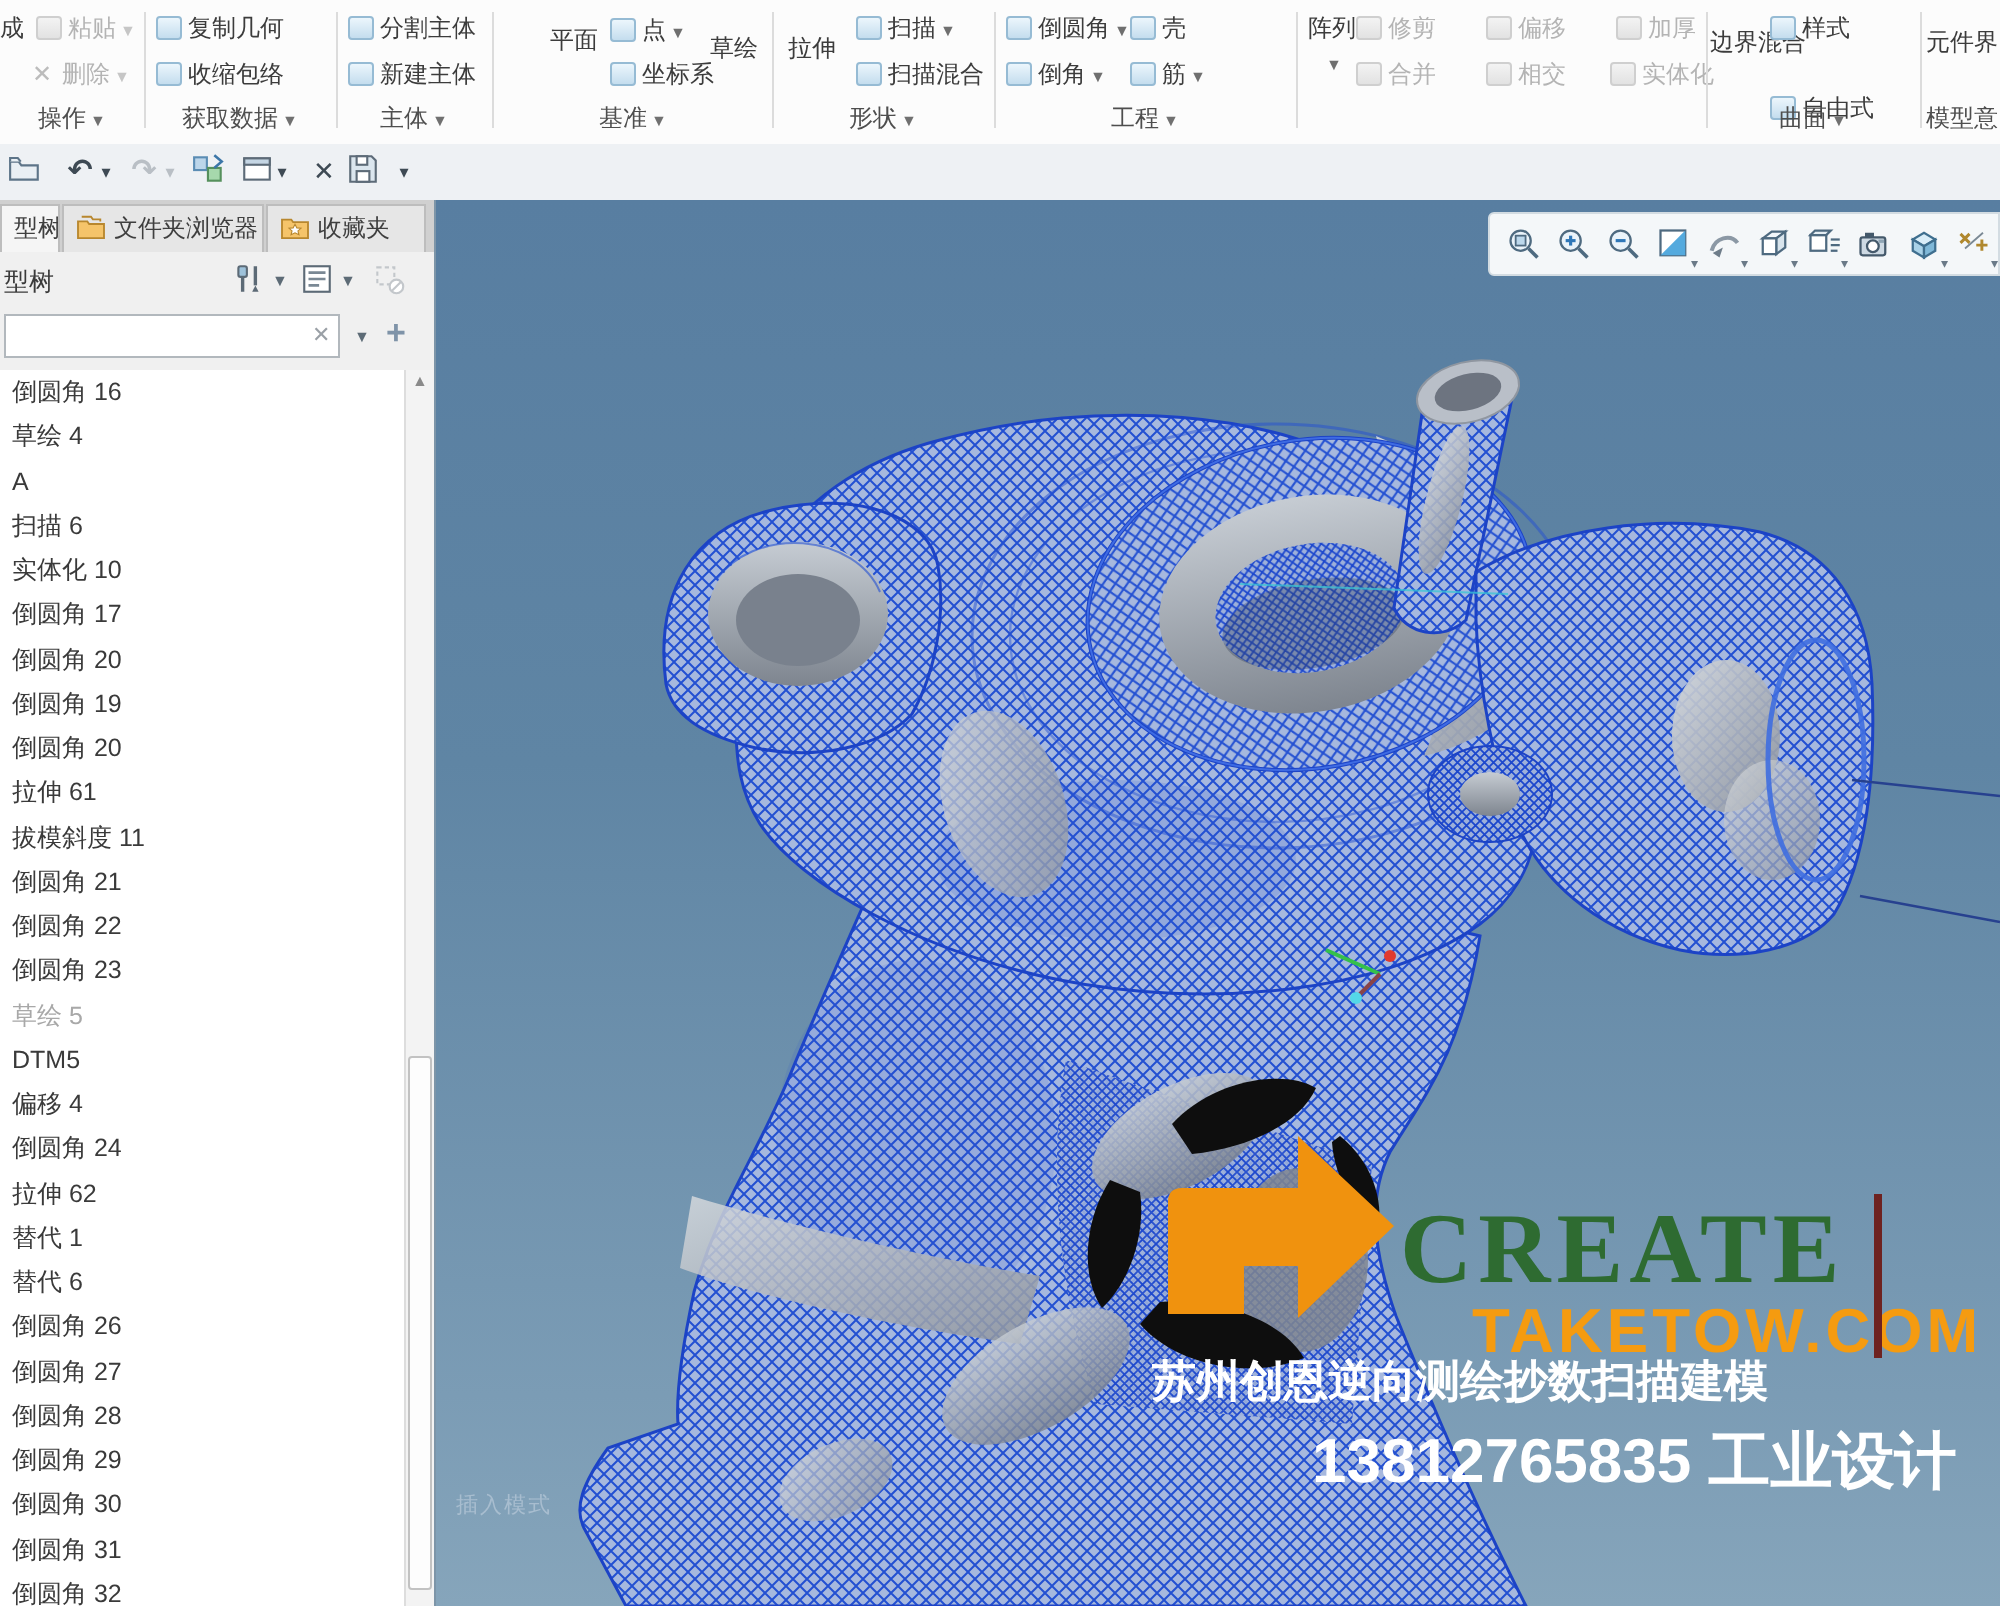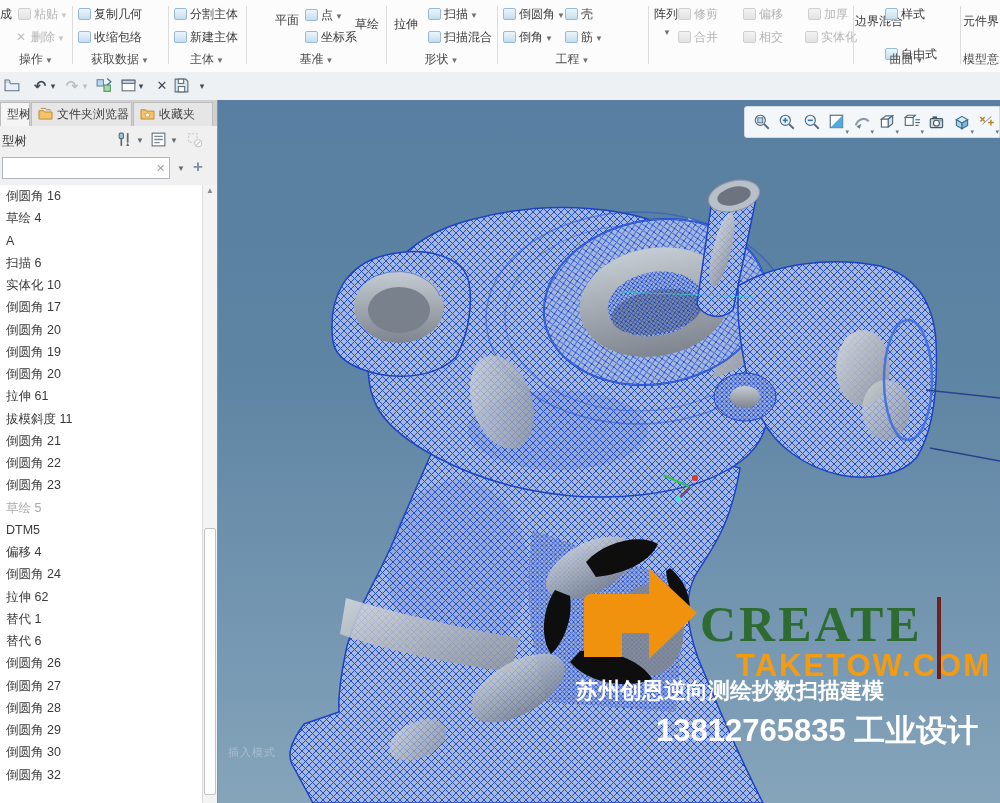--- a/index.html
+++ b/index.html
@@ -237,20 +237,21 @@
       <div class="trow">偏移 4</div>
       <div class="trow">倒圆角 24</div>
       <div class="trow">拉伸 62</div>
       <div class="trow">替代 1</div>
       <div class="trow">替代 6</div>
       <div class="trow">倒圆角 26</div>
       <div class="trow">倒圆角 27</div>
       <div class="trow">倒圆角 28</div>
       <div class="trow">倒圆角 29</div>
       <div class="trow">倒圆角 30</div>
+      <div class="trow">倒圆角 31</div>
       <div class="trow">倒圆角 32</div>
     </div>
   <div id="tscroll">
     <span class="up">▲</span>
     <div id="tthumb"></div>
   </div>
 </div>
 
 <div id="viewport">
 

